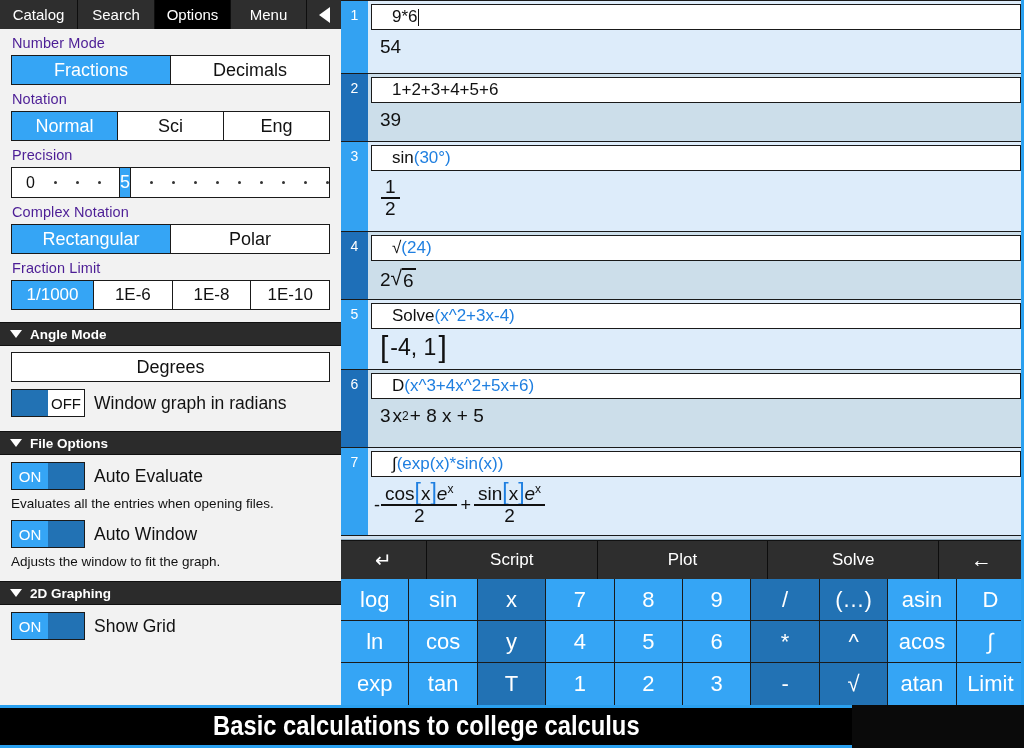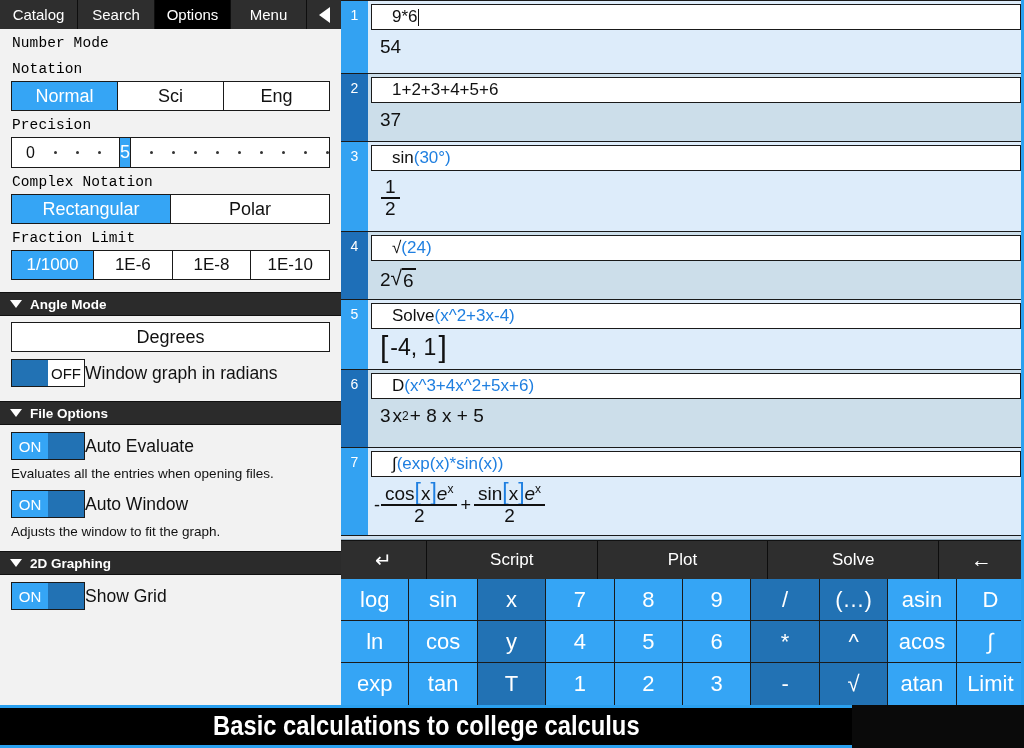--- a/index.html
+++ b/index.html
@@ -47,24 +47,23 @@
     border-right: 11px solid #fff;
   }
 
   .opt-body {
     position: absolute; top: 29px; left: 0;
     width: 341px; height: 676px;
     background: #f2f2f2;
   }
 
   .grouplabel {
-    font-size: 14.5px; color: #000000;
+    font-size: 14.5px; color: #4c1d95;
     padding: 6px 0 4px 12px;
     letter-spacing: .1px;
-    font-family: Liberation Mono, monospace;
   }
 
   
   .seg {
     margin: 0 11px;
     height: 30px;
     display: flex;
     border: 1px solid #1a1a1a;
     background: #fff;
     overflow: hidden;
@@ -131,20 +130,21 @@
     border-top: 8px solid #fff;
   }
   .sect .sect-title {
     color: #fff; font-size: 13.5px; font-weight: bold;
   }
 
   
   .togrow {
     display: flex; align-items: center;
     padding: 7px 0 0 11px;
+    gap: 9px;
   }
   .toggle {
     display: flex; width: 74px; height: 28px;
     border: 1px solid #1a1a1a;
   }
   .toggle .half {
     flex: 1 1 50%;
     display: flex; align-items: center; justify-content: center;
     font-size: 15px;
   }
@@ -324,20 +324,24 @@
           <span>Menu</span>
         </div>
       <div class="tab collapse">
         <span class="tri-left"></span>
       </div>
     </div>
 
     <div class="opt-body">
 
       <div class="grouplabel">Number Mode</div>
+      <div class="seg">
+        <div class="opt sel">Fractions</div>
+        <div class="opt">Decimals</div>
+      </div>
 
       <div class="grouplabel">Notation</div>
       <div class="seg">
         <div class="opt sel">Normal</div>
         <div class="opt">Sci</div>
         <div class="opt">Eng</div>
       </div>
 
       <div class="grouplabel">Precision</div>
       <div class="precision">
@@ -451,21 +455,21 @@
         </div>
       </div>
 
       <div class="entry even" style="height:68px">
         <div class="enum">2</div>
         <div class="ebody">
           <div class="einput">
               <span>1+2+3+4+5+6</span>
             </div>
           <div class="eresult">
-              <span>37</span>
+              <span>39</span>
             </div>
         </div>
       </div>
 
       <div class="entry odd" style="height:90px">
         <div class="enum">3</div>
         <div class="ebody">
           <div class="einput">
               <span>sin</span>
               <span class="paren">(30°)</span>

